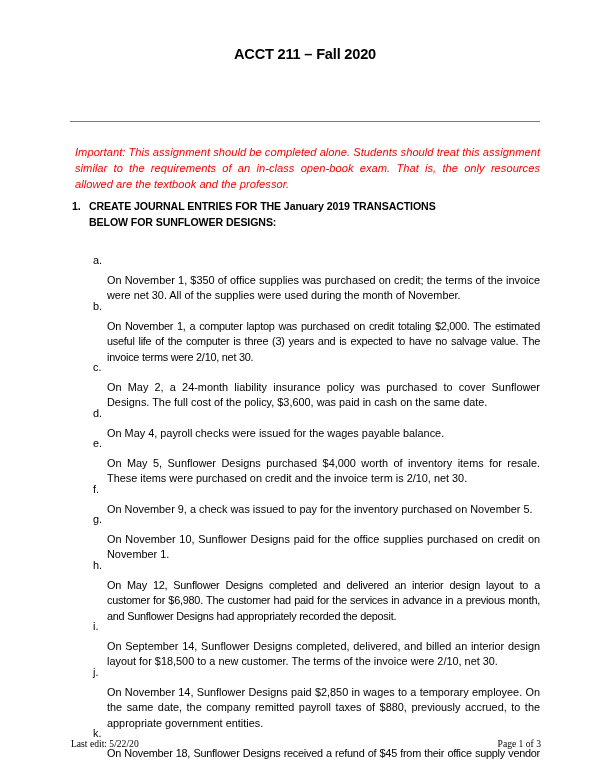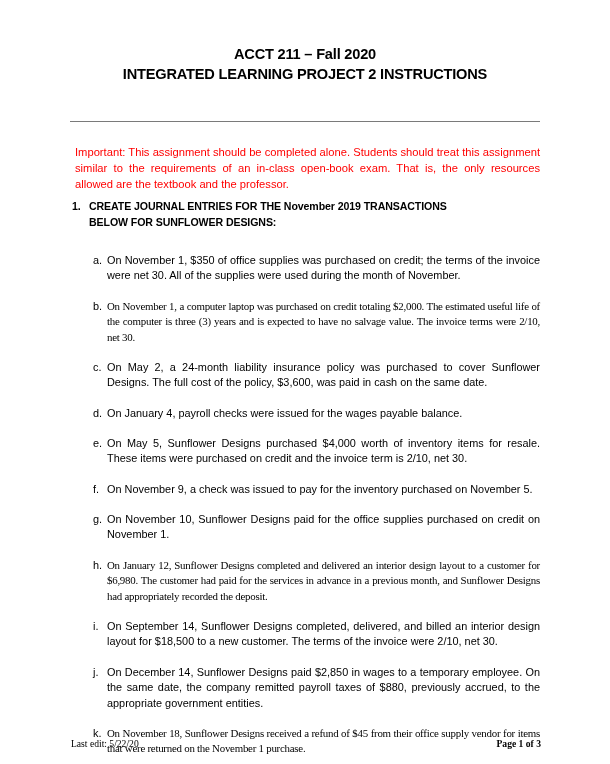--- a/index.html
+++ b/index.html
@@ -39,20 +39,21 @@
       top: 121px;
       height: 0;
       border-top: 1px solid #7a7a7a;
     }
     .important {
       position: absolute;
       left: 75px;
       width: 465px;
       top: 144px;
       color: #ff0000;
+      font-style: italic;
       font-size: 11.2px;
       line-height: 16px;
       text-align: justify;
       text-align-last: left;
     }
     .section {
       position: absolute;
       left: 72px;
       width: 468px;
       top: 199px;
@@ -80,92 +81,92 @@
       line-height: 15.4px;
     }
     .item-letter {
       flex: 0 0 14px;
       width: 14px;
     }
     .item-text {
       flex: 1;
       text-align: justify;
       text-align-last: left;
+      margin-top: 20px;
     }
-    .item-text.tight { letter-spacing: -0.25px; font-family: Liberation Serif, serif; }
+    .item-text.tight { letter-spacing: -0.25px; }
     .footer {
       position: absolute;
       top: 738px;
       font-family: "Liberation Serif", "DejaVu Serif", serif;
       font-size: 9.6px;
       line-height: 12px;
     }
     .footer-left { left: 71px; }
-    .footer-right { right: 69px; font-weight: bold; }
+    .footer-right { right: 69px; }
   </style>
 </head>
 <body>
 
 <div class="page">
 
   <div class="title-block">
     <span class="title-line">ACCT 211 – Fall 2020</span>
-    <span class="title-line">INTEGRATED LEARNING PROJECT 2 INSTRUCTIONS</span>
   </div>
 
   <div class="rule"></div>
 
   <div class="important">Important: This assignment should be completed alone. Students should treat this assignment similar to the requirements of an in-class open-book exam. That is, the only resources allowed are the textbook and the professor.</div>
 
   <div class="section">
     <div class="section-head">
       <span class="section-num">1.</span>
-      <span class="section-text">CREATE JOURNAL ENTRIES FOR THE November 2019 TRANSACTIONS BELOW FOR SUNFLOWER DESIGNS:</span>
+      <span class="section-text">CREATE JOURNAL ENTRIES FOR THE January 2019 TRANSACTIONS BELOW FOR SUNFLOWER DESIGNS:</span>
     </div>
 
     <div class="items">
       <div class="item" style="top:54px">
         <span class="item-letter">a.</span>
         <span class="item-text">On November 1, $350 of office supplies was purchased on credit; the terms of the invoice were net 30. All of the supplies were used during the month of November.</span>
       </div>
       <div class="item" style="top:100px">
         <span class="item-letter">b.</span>
         <span class="item-text tight">On November 1, a computer laptop was purchased on credit totaling $2,000. The estimated useful life of the computer is three (3) years and is expected to have no salvage value. The invoice terms were 2/10, net 30.</span>
       </div>
       <div class="item" style="top:161px">
         <span class="item-letter">c.</span>
         <span class="item-text">On May 2, a 24-month liability insurance policy was purchased to cover Sunflower Designs. The full cost of the policy, $3,600, was paid in cash on the same date.</span>
       </div>
       <div class="item" style="top:207px">
         <span class="item-letter">d.</span>
-        <span class="item-text">On January 4, payroll checks were issued for the wages payable balance.</span>
+        <span class="item-text">On May 4, payroll checks were issued for the wages payable balance.</span>
       </div>
       <div class="item" style="top:237px">
         <span class="item-letter">e.</span>
         <span class="item-text">On May 5, Sunflower Designs purchased $4,000 worth of inventory items for resale. These items were purchased on credit and the invoice term is 2/10, net 30.</span>
       </div>
       <div class="item" style="top:283px">
         <span class="item-letter">f.</span>
         <span class="item-text">On November 9, a check was issued to pay for the inventory purchased on November 5.</span>
       </div>
       <div class="item" style="top:313px">
         <span class="item-letter">g.</span>
         <span class="item-text">On November 10, Sunflower Designs paid for the office supplies purchased on credit on November 1.</span>
       </div>
       <div class="item" style="top:359px">
         <span class="item-letter">h.</span>
-        <span class="item-text tight">On January 12, Sunflower Designs completed and delivered an interior design layout to a customer for $6,980.  The customer had paid for the services in advance in a previous month, and Sunflower Designs had appropriately recorded the deposit.</span>
+        <span class="item-text tight">On May 12, Sunflower Designs completed and delivered an interior design layout to a customer for $6,980.  The customer had paid for the services in advance in a previous month, and Sunflower Designs had appropriately recorded the deposit.</span>
       </div>
       <div class="item" style="top:420px">
         <span class="item-letter">i.</span>
         <span class="item-text">On September 14, Sunflower Designs completed, delivered, and billed an interior design layout for $18,500 to a new customer. The terms of the invoice were 2/10, net 30.</span>
       </div>
       <div class="item" style="top:466px">
         <span class="item-letter">j.</span>
-        <span class="item-text">On December 14, Sunflower Designs paid $2,850 in wages to a temporary employee. On the same date, the company remitted payroll taxes of $880, previously accrued, to the appropriate government entities.</span>
+        <span class="item-text">On November 14, Sunflower Designs paid $2,850 in wages to a temporary employee. On the same date, the company remitted payroll taxes of $880, previously accrued, to the appropriate government entities.</span>
       </div>
       <div class="item" style="top:527px">
         <span class="item-letter">k.</span>
         <span class="item-text tight">On November 18, Sunflower Designs received a refund of $45 from their office supply vendor for items that were returned on the November 1 purchase.</span>
       </div>
 
     </div>
   </div>
 
   <div class="footer footer-left">Last edit: 5/22/20</div>

